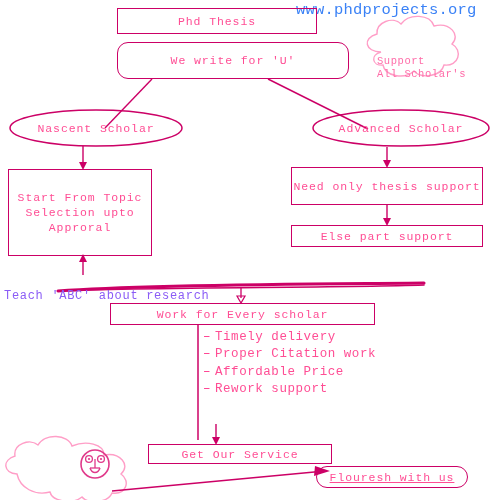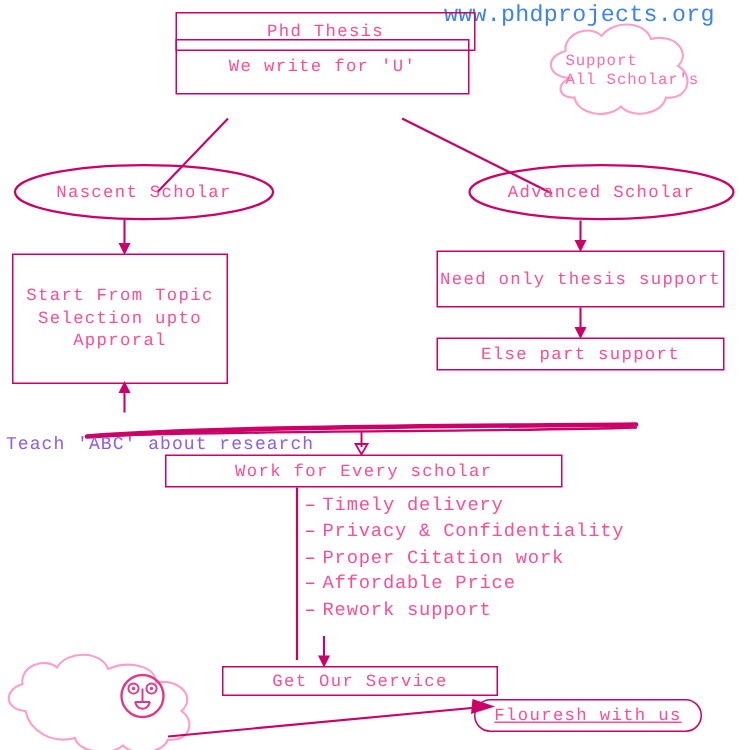--- a/index.html
+++ b/index.html
@@ -50,21 +50,21 @@
 
   
   #teach{
     position:absolute;left:4px;top:289px;
     color:#8b5cf6;font-size:12px;letter-spacing:.7px;white-space:nowrap;
   }
 
   
   .cloudtext{
     position:absolute;color:#ff6ba8;font-size:10.5px;line-height:13px;
-    letter-spacing:.55px;white-space:pre-line;
+    letter-spacing:.55px;white-space:pre-line;margin-top:20px;
   }
   #cloud1-text{left:377px;top:35px;}
   #cloud2-text{left:14px;top:461px;}
 </style>
 </head>
 <body>
 
 <div id="stage">
 
   <svg class="layer" viewBox="0 0 500 500">
@@ -132,41 +132,40 @@
 
     <ellipse cx="96" cy="128" rx="86" ry="18" stroke="#cc0066" stroke-width="1.5" fill="none"></ellipse>
 
     <ellipse cx="401" cy="128" rx="88" ry="18" stroke="#cc0066" stroke-width="1.5" fill="none"></ellipse>
   </svg>
 
   <div id="site">www.phdprojects.org</div>
 
   <div class="node rect" style="left:117px;top:8px;width:200px;height:26px;">Phd Thesis</div>
 
-  <div class="node rect" style="left:117px;top:26px;width:196px;height:37px;">We write for 'U'</div>
+  <div class="node rect" style="left:117px;top:42px;width:232px;height:37px;border-radius:11px;">We write for 'U'</div>
 
   <div class="node plain" style="left:10px;top:118px;width:172px;height:20px;">Nascent Scholar</div>
 
   <div class="node plain" style="left:313px;top:118px;width:176px;height:20px;">Advanced Scholar</div>
 
   <div class="node rect" style="left:8px;top:169px;width:144px;height:87px;">Start From Topic
 Selection upto
 Approral</div>
 
   <div class="node rect" style="left:291px;top:167px;width:192px;height:38px;">Need only thesis support</div>
 
   <div class="node rect" style="left:291px;top:225px;width:192px;height:22px;">Else part support</div>
 
   <div id="teach">Teach 'ABC' about research</div>
 
   <div class="node rect" style="left:110px;top:303px;width:265px;height:22px;">Work for Every scholar</div>
 
   <div id="bullets">
     <span class="bul"><span class="dash">–</span><span>Timely delivery</span></span>
-    <span class="bul"><span class="dash">–</span><span>Privacy &amp; Confidentiality</span></span>
     <span class="bul"><span class="dash">–</span><span>Proper Citation work</span></span>
     <span class="bul"><span class="dash">–</span><span>Affordable Price</span></span>
     <span class="bul"><span class="dash">–</span><span>Rework support</span></span>
   </div>
 
   <div class="node rect" style="left:148px;top:444px;width:184px;height:20px;">Get Our Service</div>
 
   <div class="node rounded" style="left:316px;top:466px;width:152px;height:22px;text-decoration:underline;">Flouresh with us</div>
 
   <div class="cloudtext" id="cloud1-text">Support

